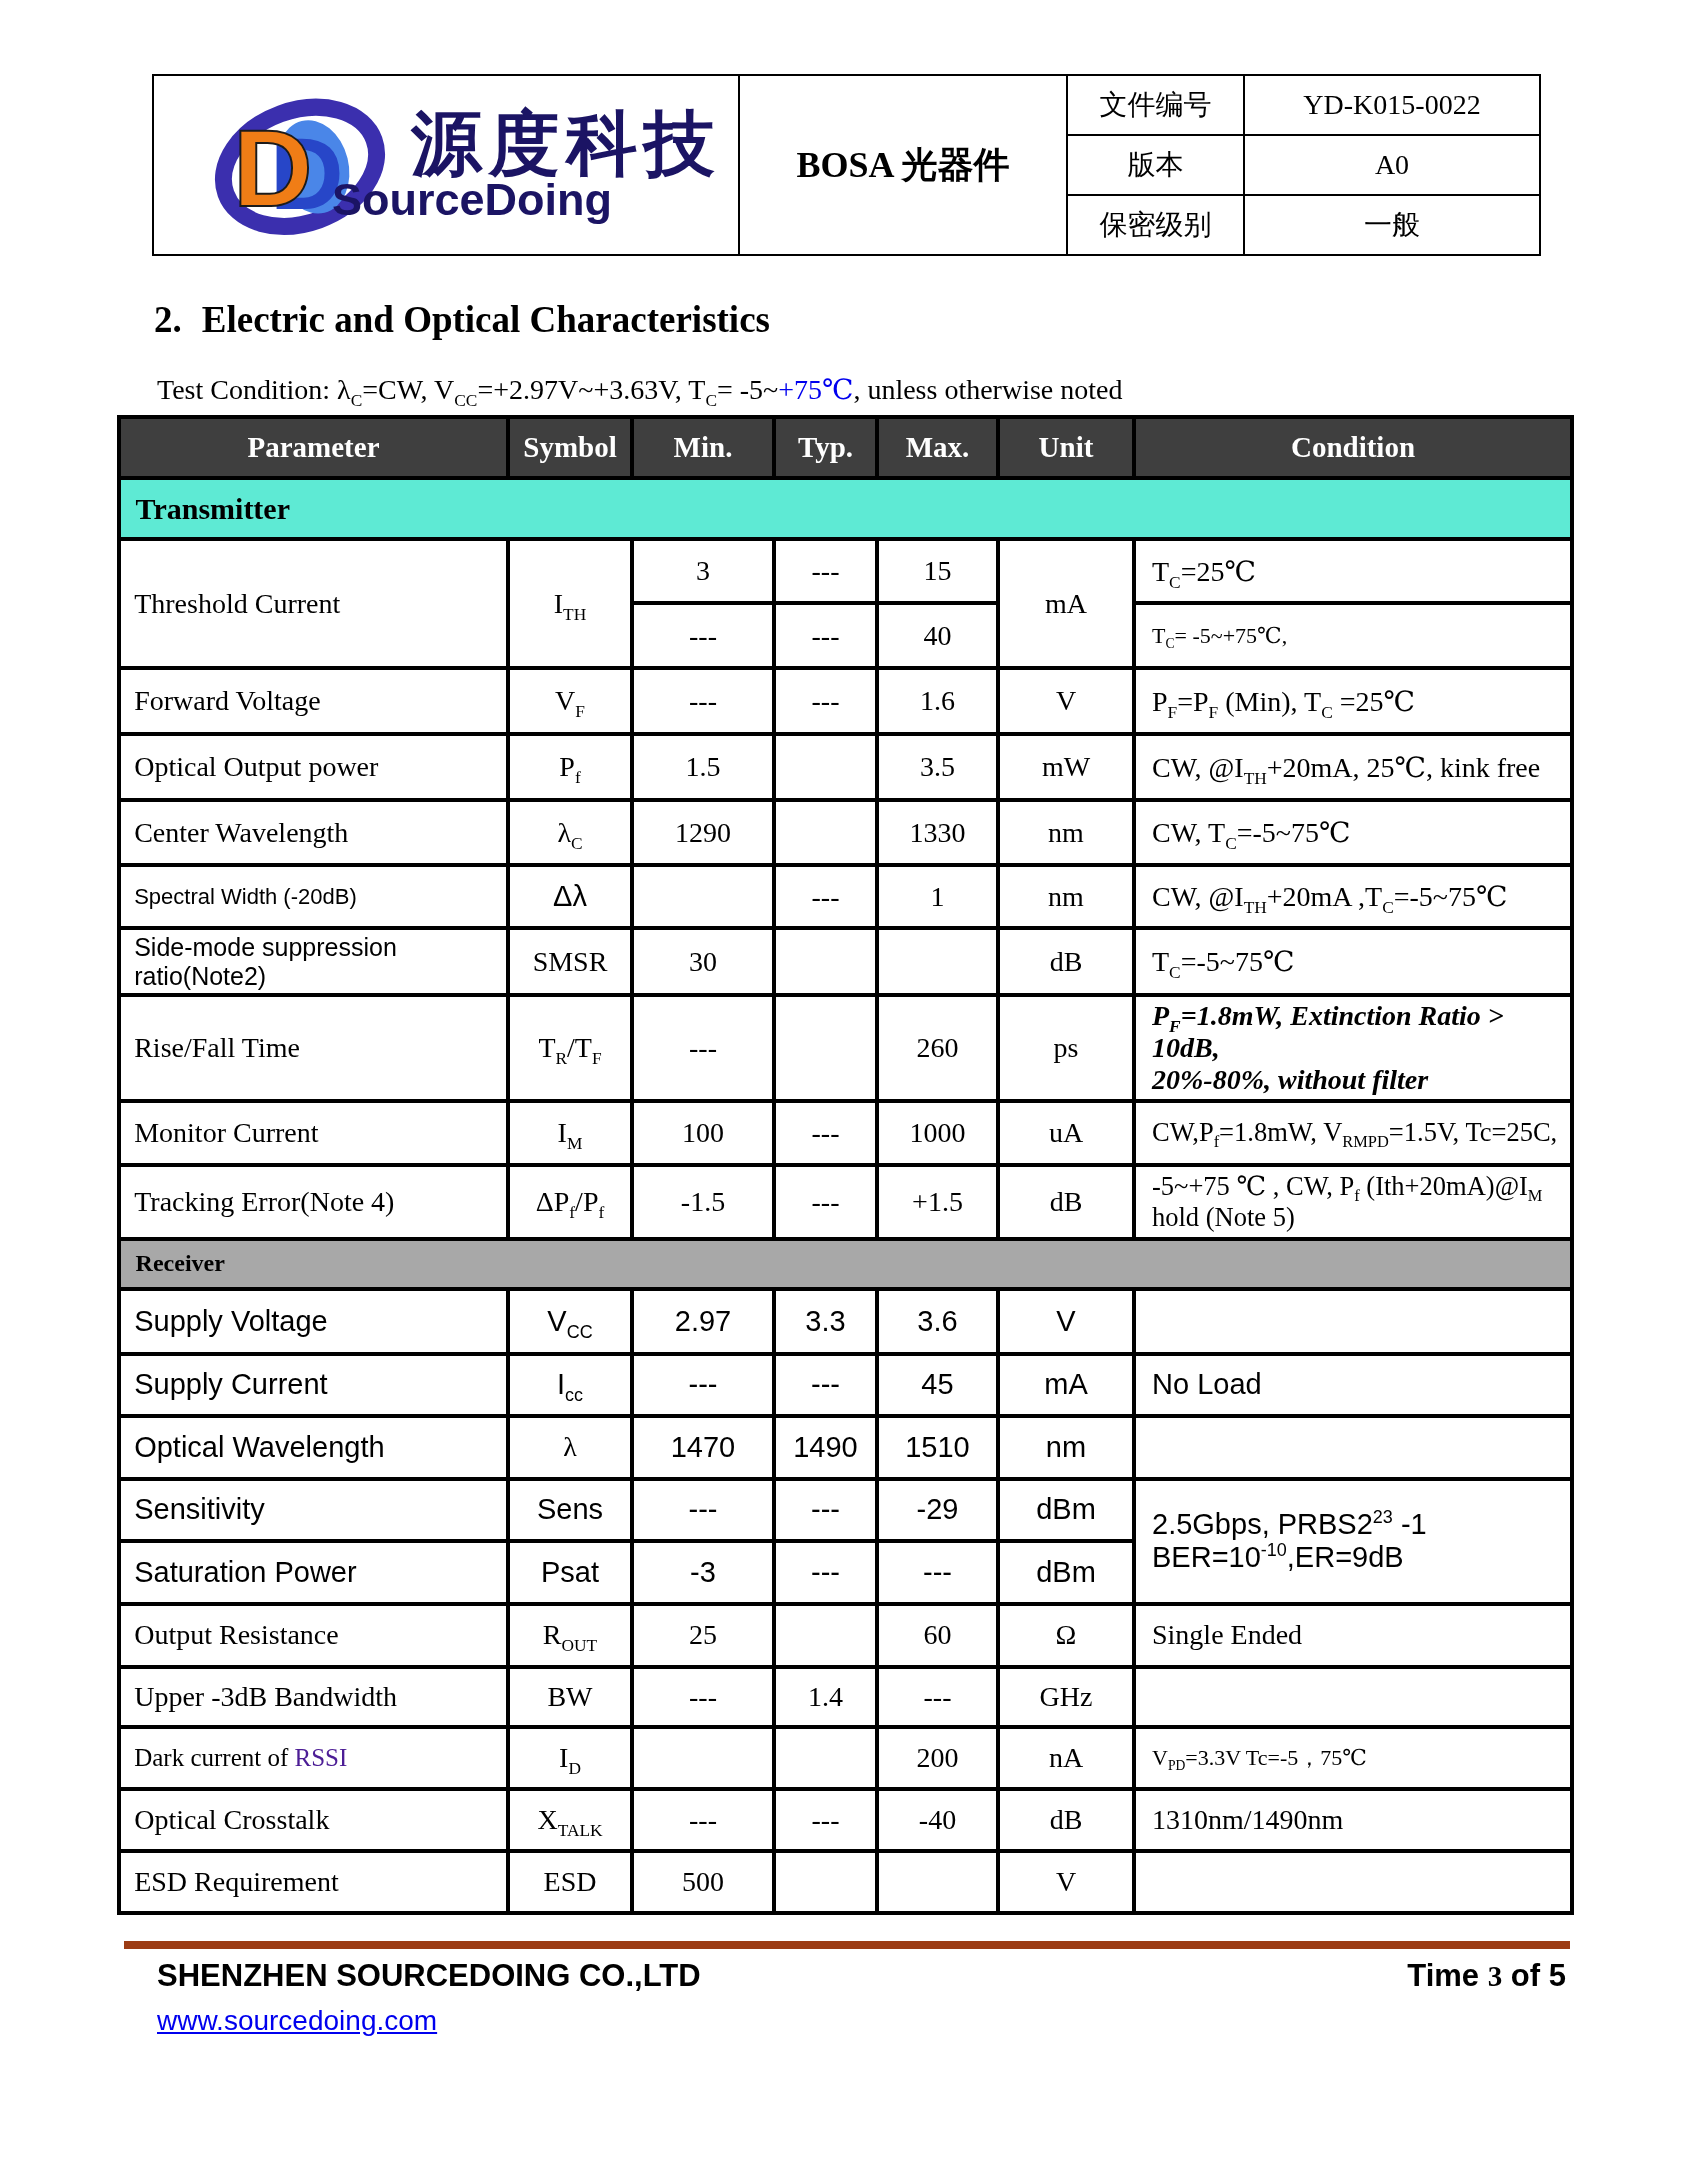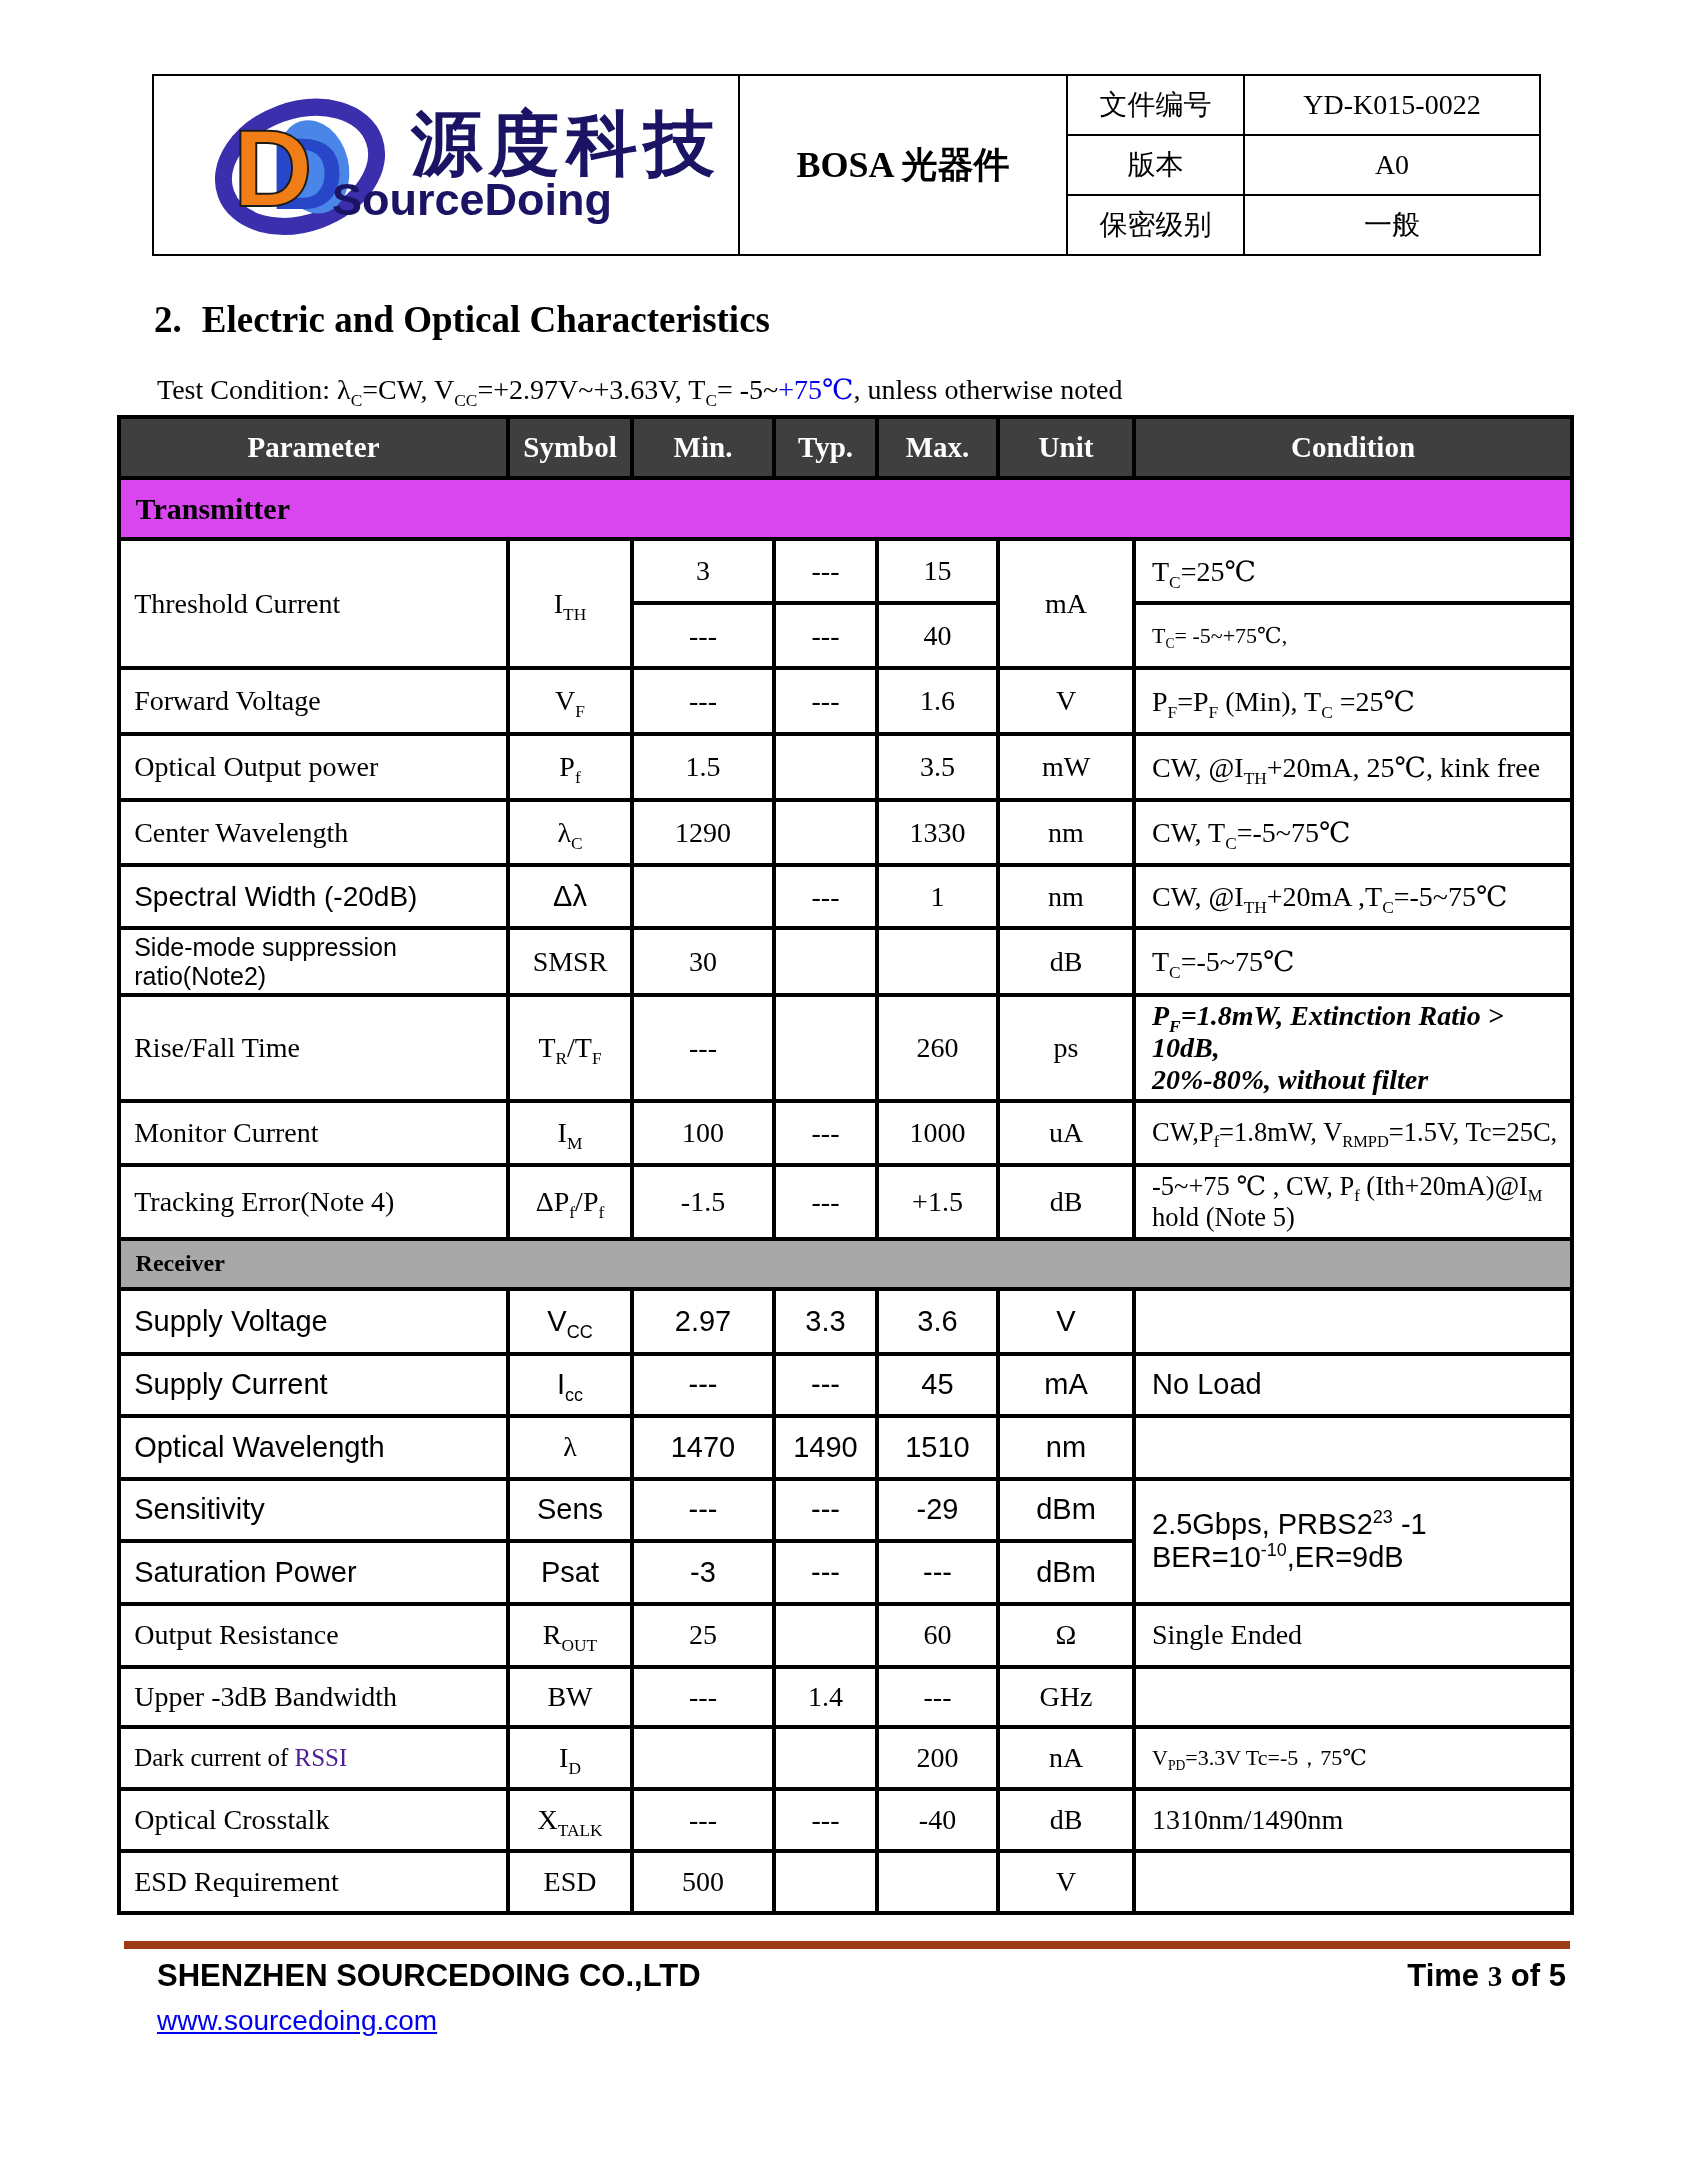--- a/index.html
+++ b/index.html
@@ -35,21 +35,21 @@
   .main-table col.c-max{width:121px;}
   .main-table col.c-unit{width:136px;}
   .main-table col.c-cond{width:438px;}
 
   .main-table th,.main-table td{
     border:4px solid #000;border-top-width:4.6px;border-bottom-width:4.6px;
     text-align:center;vertical-align:middle;font-size:28px;padding:2.6px 5.3px;
     overflow:hidden;
   }
   .main-table th{background:#3f3f3f;color:#ffffff;font-weight:bold;font-size:29px;}
-  .band-tx td{background:#d946ef;font-weight:bold;font-size:30px;text-align:left;padding-left:14.6px;}
+  .band-tx td{background:#5eead4;font-weight:bold;font-size:30px;text-align:left;padding-left:14.6px;}
   .band-rx td{background:#a8a8a8;font-weight:bold;font-size:24px;text-align:left;padding-left:14.6px;}
   .main-table td.param{text-align:left;padding-left:13.2px;}
   .main-table td.cond{text-align:left;padding-left:16px;}
   .main-table .s{font-family:"Liberation Sans","DejaVu Sans",sans-serif;font-size:29px;}
   .main-table .sm{font-size:22px;}
   .main-table .bi{font-weight:bold;font-style:italic;}
   sub{font-size:62%;line-height:0;}
   sup{font-size:62%;line-height:0;}
 
   
@@ -172,21 +172,21 @@
     <td class="param">Center Wavelength</td>
     <td>λ<sub>C</sub></td>
     <td>1290</td>
     <td></td>
     <td>1330</td>
     <td>nm</td>
     <td class="cond">CW, T<sub>C</sub>=-5~75℃</td>
   </tr>
 
   <tr style="height:63px">
-    <td class="param s" style="font-size:28px">Spectral Width (-20dB)</td>
+    <td class="param s" style="font-size:22px">Spectral Width (-20dB)</td>
     <td class="s">Δλ</td>
     <td></td>
     <td>---</td>
     <td>1</td>
     <td>nm</td>
     <td class="cond">CW, @I<sub>TH</sub>+20mA ,T<sub>C</sub>=-5~75℃</td>
   </tr>
 
   <tr style="height:66px">
     <td class="param s" style="font-size:25px">Side-mode suppression ratio(Note2)</td>

